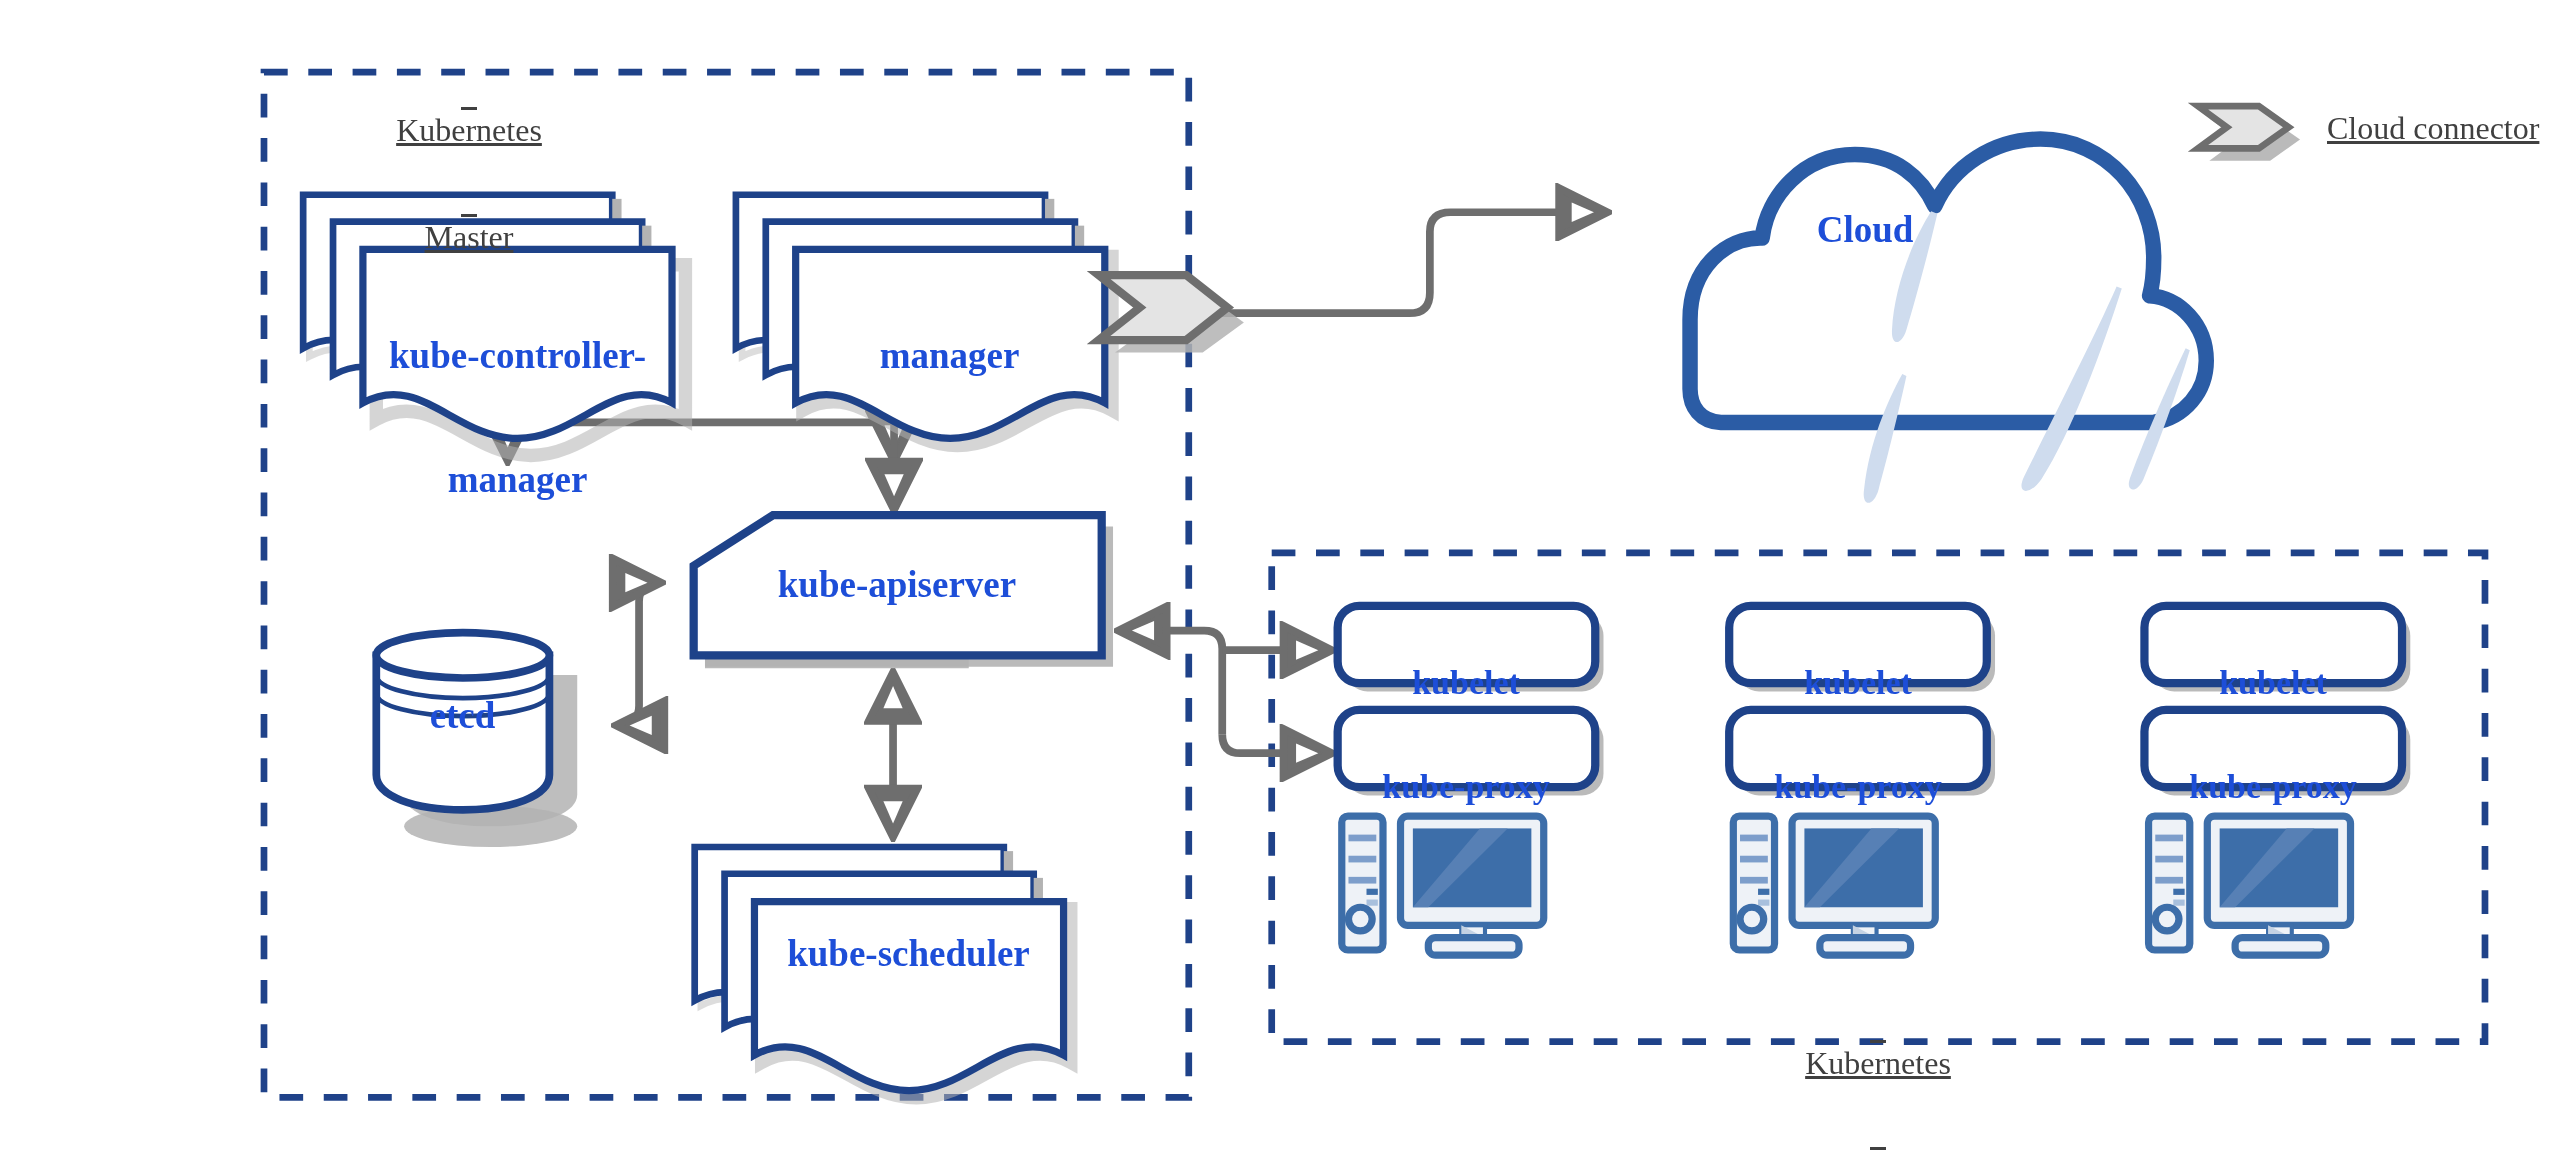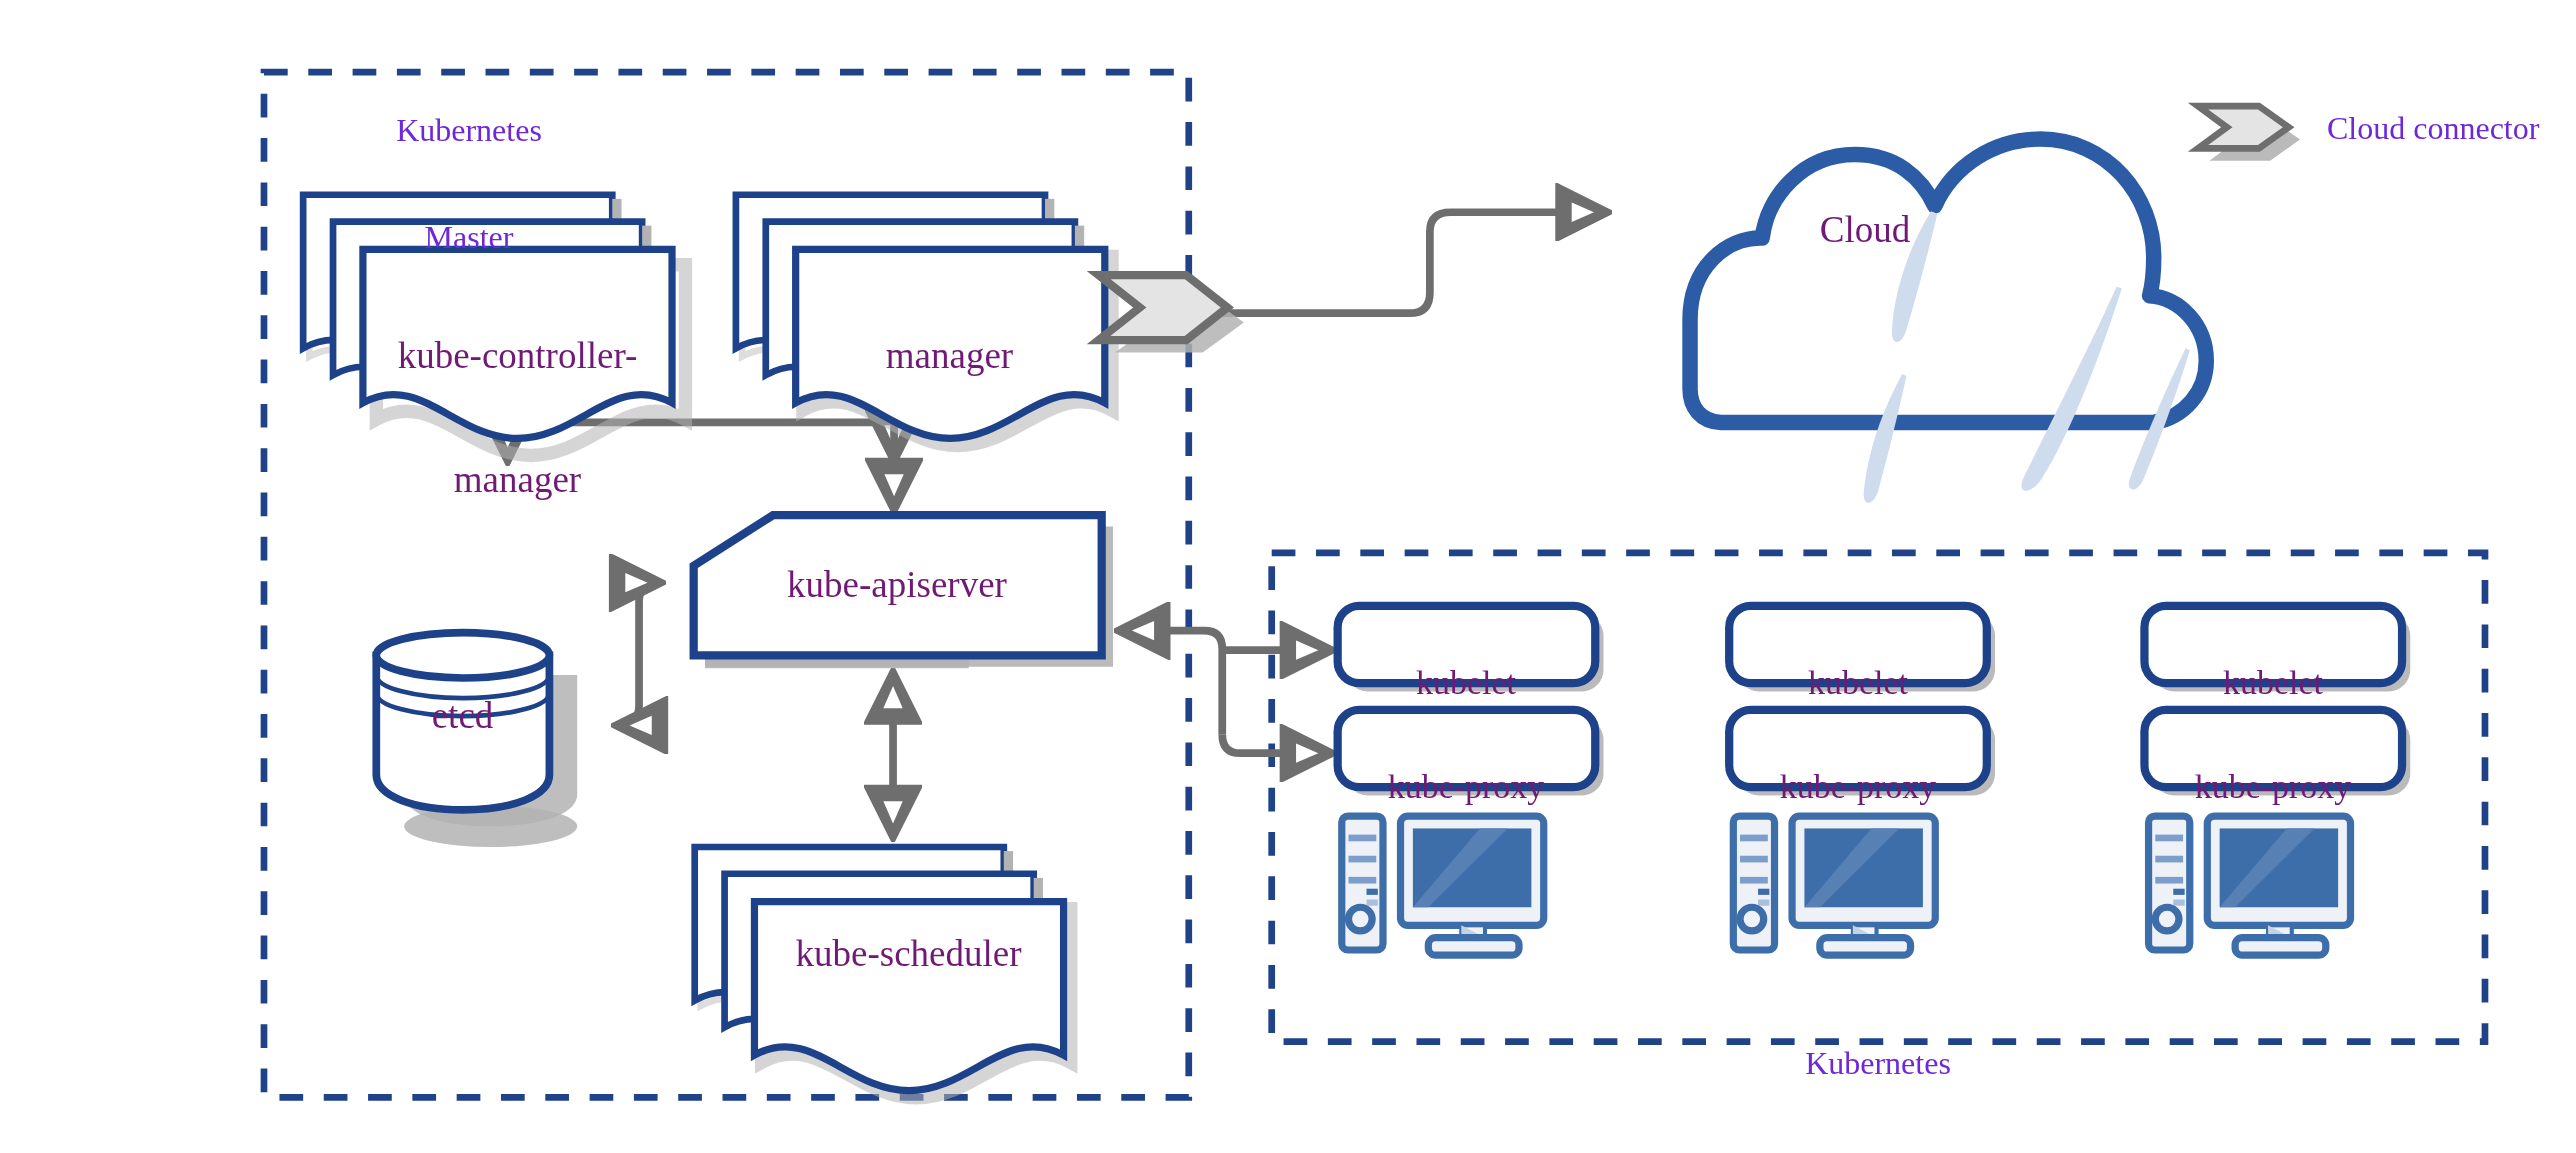--- a/index.html
+++ b/index.html
@@ -26,24 +26,26 @@
     height: 1153px;
   }
   .txt {
     position: absolute;
     text-align: center;
     line-height: 1.12;
     white-space: pre;
     pointer-events: none;
   }
   .lbl-blue {
-    color: #701a75;
+    color: #1d4ed8;
+    font-weight: bold;
   }
   .lbl-gray {
-    color: #6d28d9;
+    color: #404040;
+    text-decoration: underline;
   }
   .grp-title {
     font-size: 32px;
   }
   .node-title {
     font-size: 37px;
   }
   .small-node-title {
     font-size: 34px;
     margin-top: 40px;

